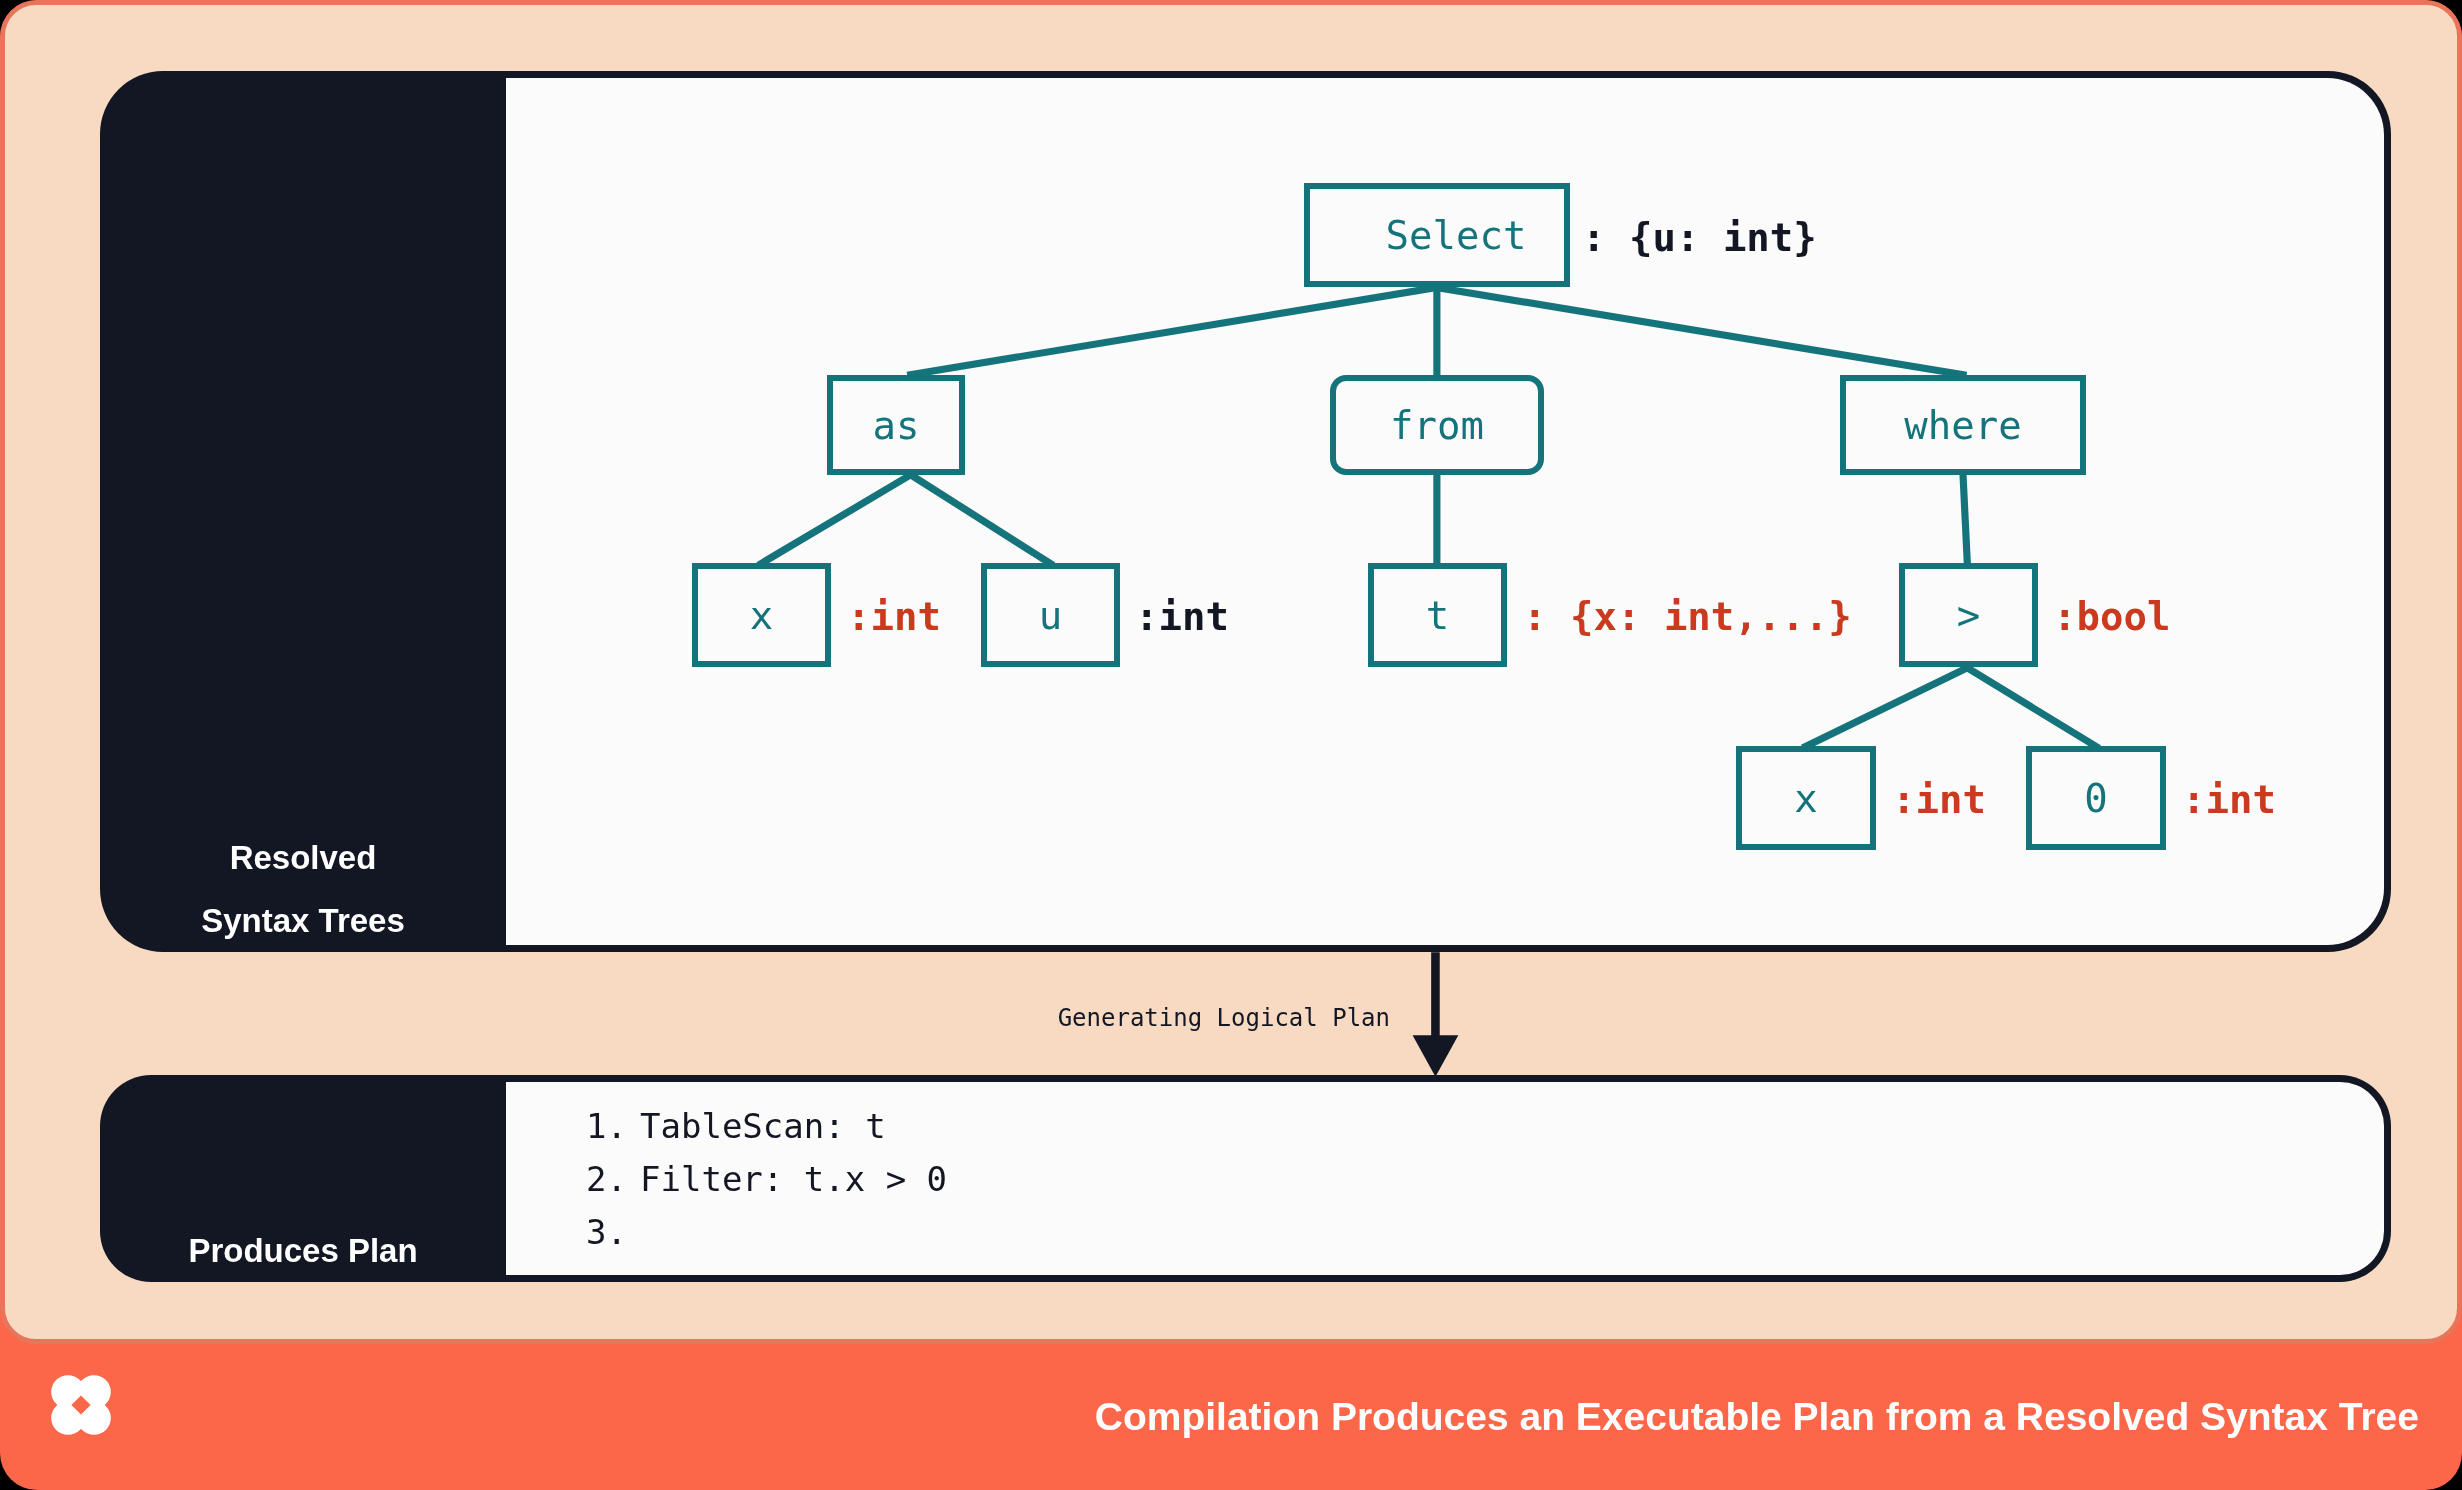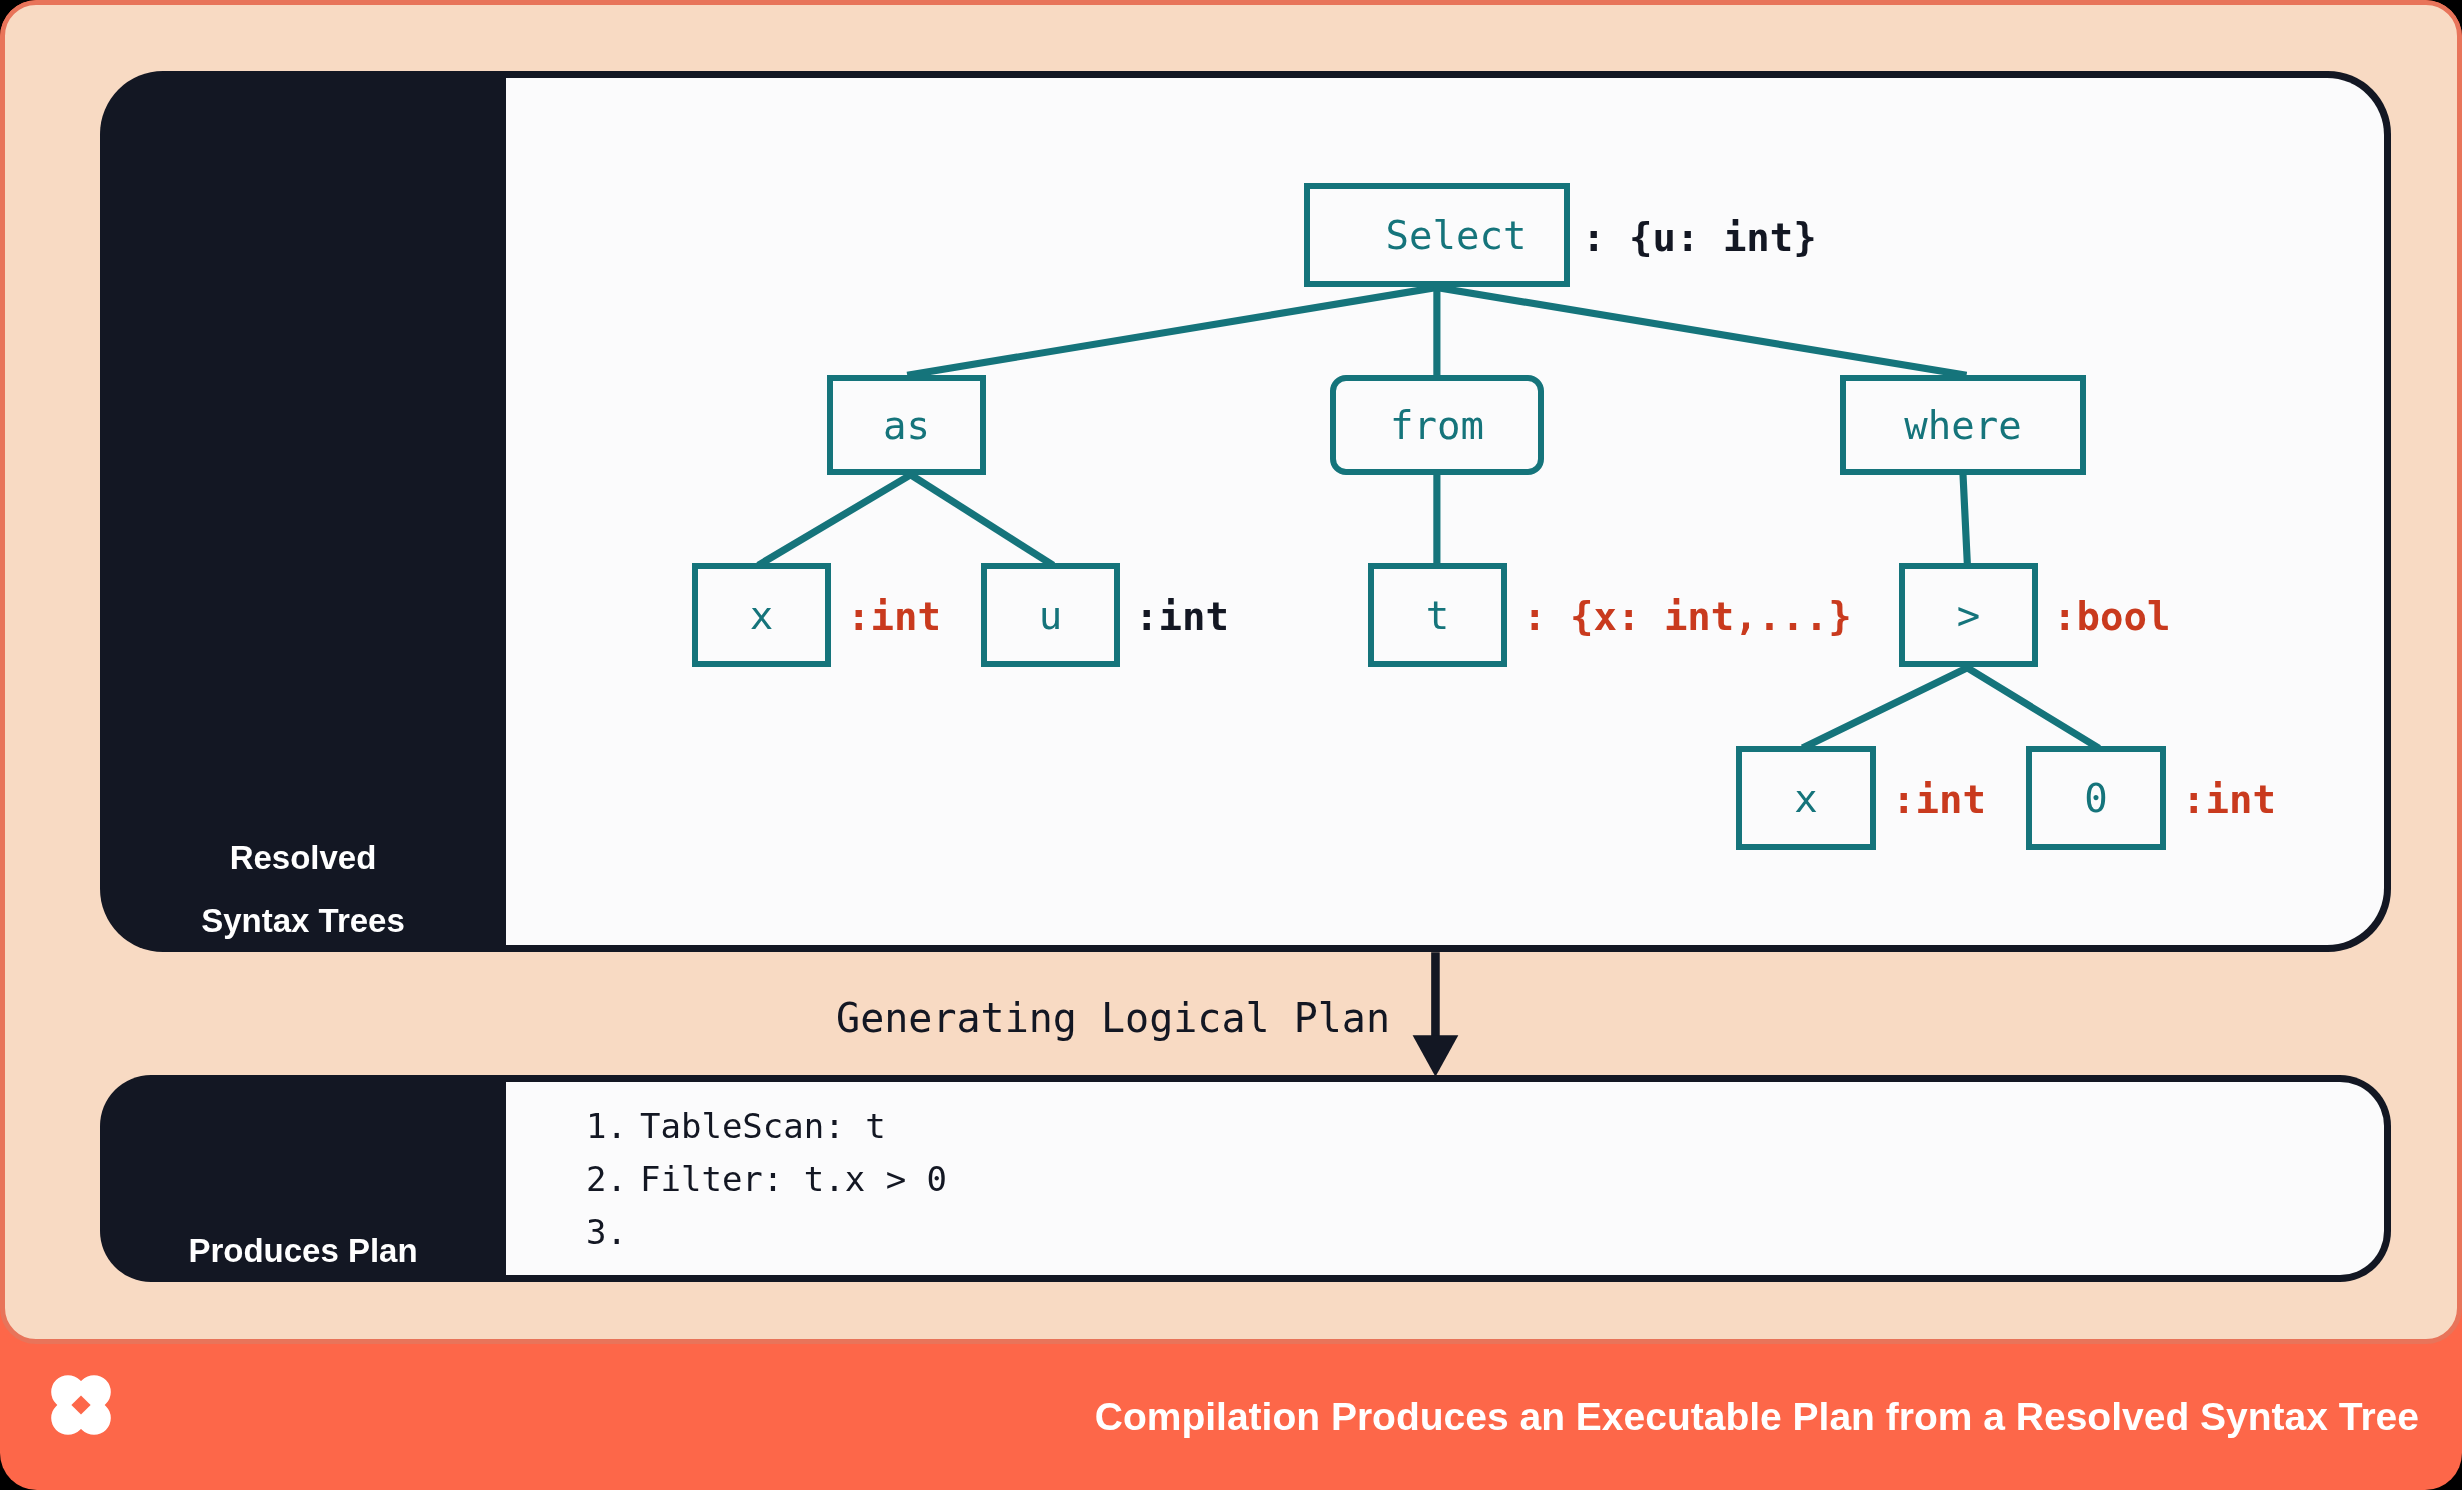--- a/index.html
+++ b/index.html
@@ -30,21 +30,21 @@
            color:#fff;font-weight:700;font-size:33px;line-height:63px;text-align:center;}
 
   
   .overlay{position:absolute;left:0;top:0;width:2462px;height:1490px;pointer-events:none;}
 
   
   .node{position:absolute;box-sizing:border-box;border:6.4px solid var(--teal);background:var(--offwhite);
         display:flex;align-items:center;justify-content:center;
         font-family:"DejaVu Sans Mono", monospace;font-size:39px;font-weight:400;color:var(--teal);}
   #n-select{left:1304px;top:183px;width:266px;height:104px;padding-left:38px;}
-  #n-as{left:827px;top:375px;width:159px;height:100px;}
+  #n-as{left:827px;top:375px;width:138px;height:100px;}
   #n-from{left:1330px;top:375px;width:214px;height:100px;border-radius:16px;}
   #n-where{left:1840px;top:375px;width:246px;height:100px;}
   #n-x1{left:692px;top:563px;width:139px;height:104px;}
   #n-u{left:981px;top:563px;width:139px;height:104px;}
   #n-t{left:1368px;top:563px;width:139px;height:104px;}
   #n-gt{left:1899px;top:563px;width:139px;height:104px;}
   #n-x2{left:1736px;top:746px;width:140px;height:104px;}
   #n-zero{left:2026px;top:746px;width:140px;height:104px;}
 
   
@@ -55,21 +55,21 @@
   #a-select{left:1582px;top:237px;}
   #a-x1{left:847px;top:616px;}
   #a-u{left:1135px;top:616px;}
   #a-t{left:1523px;top:616px;}
   #a-gt{left:2053px;top:616px;}
   #a-x2{left:1892px;top:799px;}
   #a-zero{left:2182px;top:799px;}
 
   
   .transition-label{position:absolute;right:1072px;top:1018px;transform:translateY(-50%);
-       font-family:"DejaVu Sans Mono", monospace;font-size:40px;color:var(--navy);white-space:nowrap;text-align:center;}
+       font-family:"DejaVu Sans Mono", monospace;font-size:24px;color:var(--navy);white-space:nowrap;text-align:center;}
 
   
   .steps{position:absolute;left:586px;top:1082px;height:193px;display:flex;flex-direction:column;
          justify-content:center;gap:13px;
          font-family:"DejaVu Sans Mono", monospace;font-size:34px;color:var(--navy);}
   .step{display:flex;}
   .step .num{width:54px;}
 
   
   .footer{position:absolute;left:0;top:1344px;width:2462px;height:146px;}

